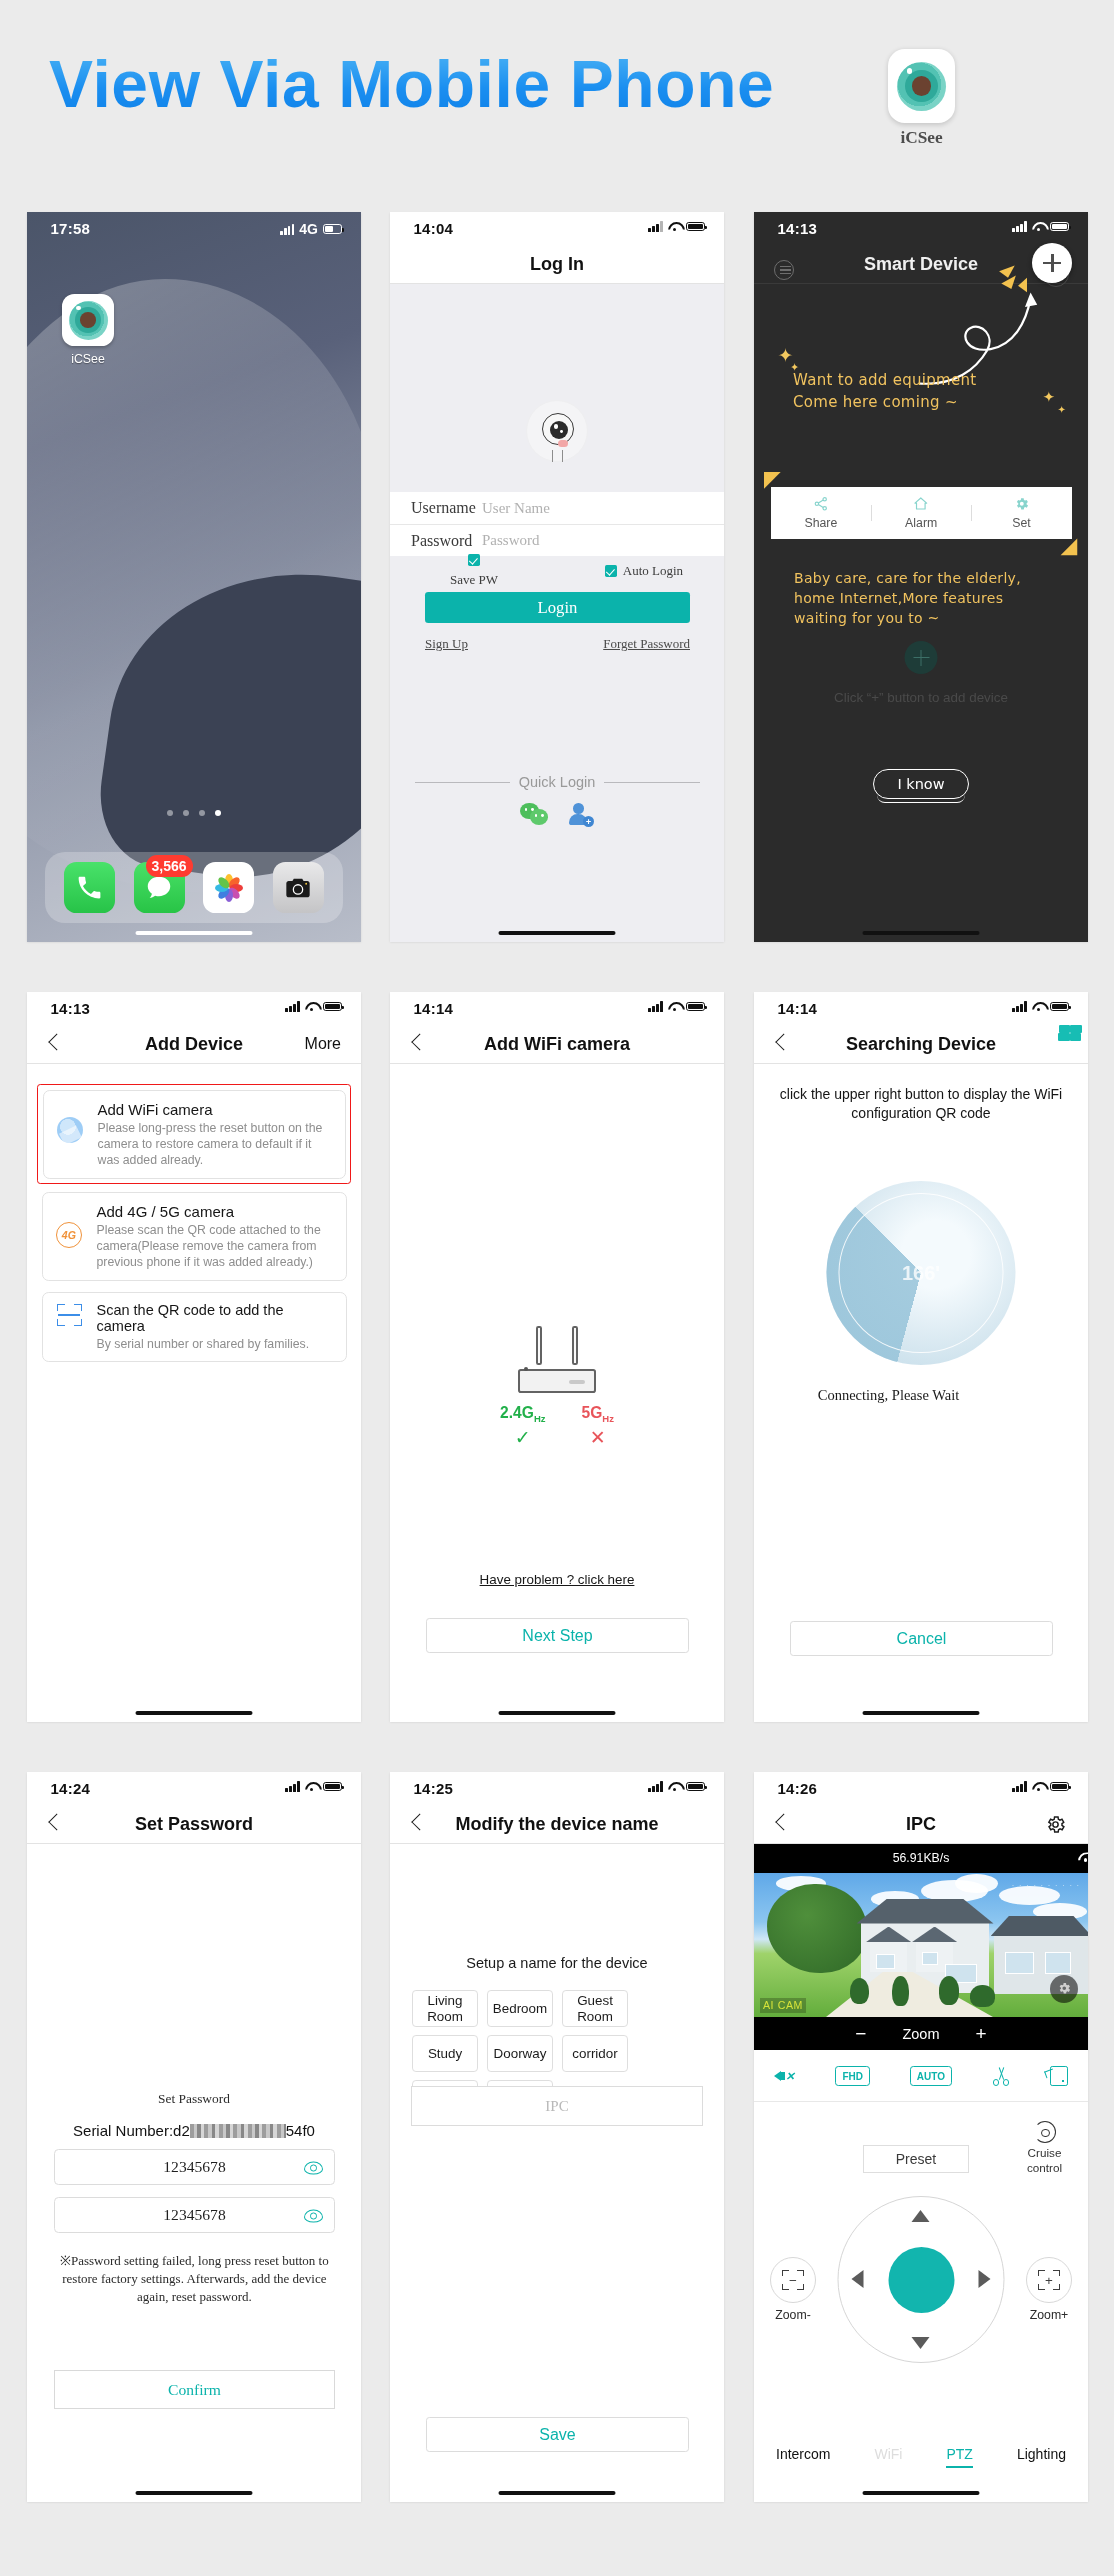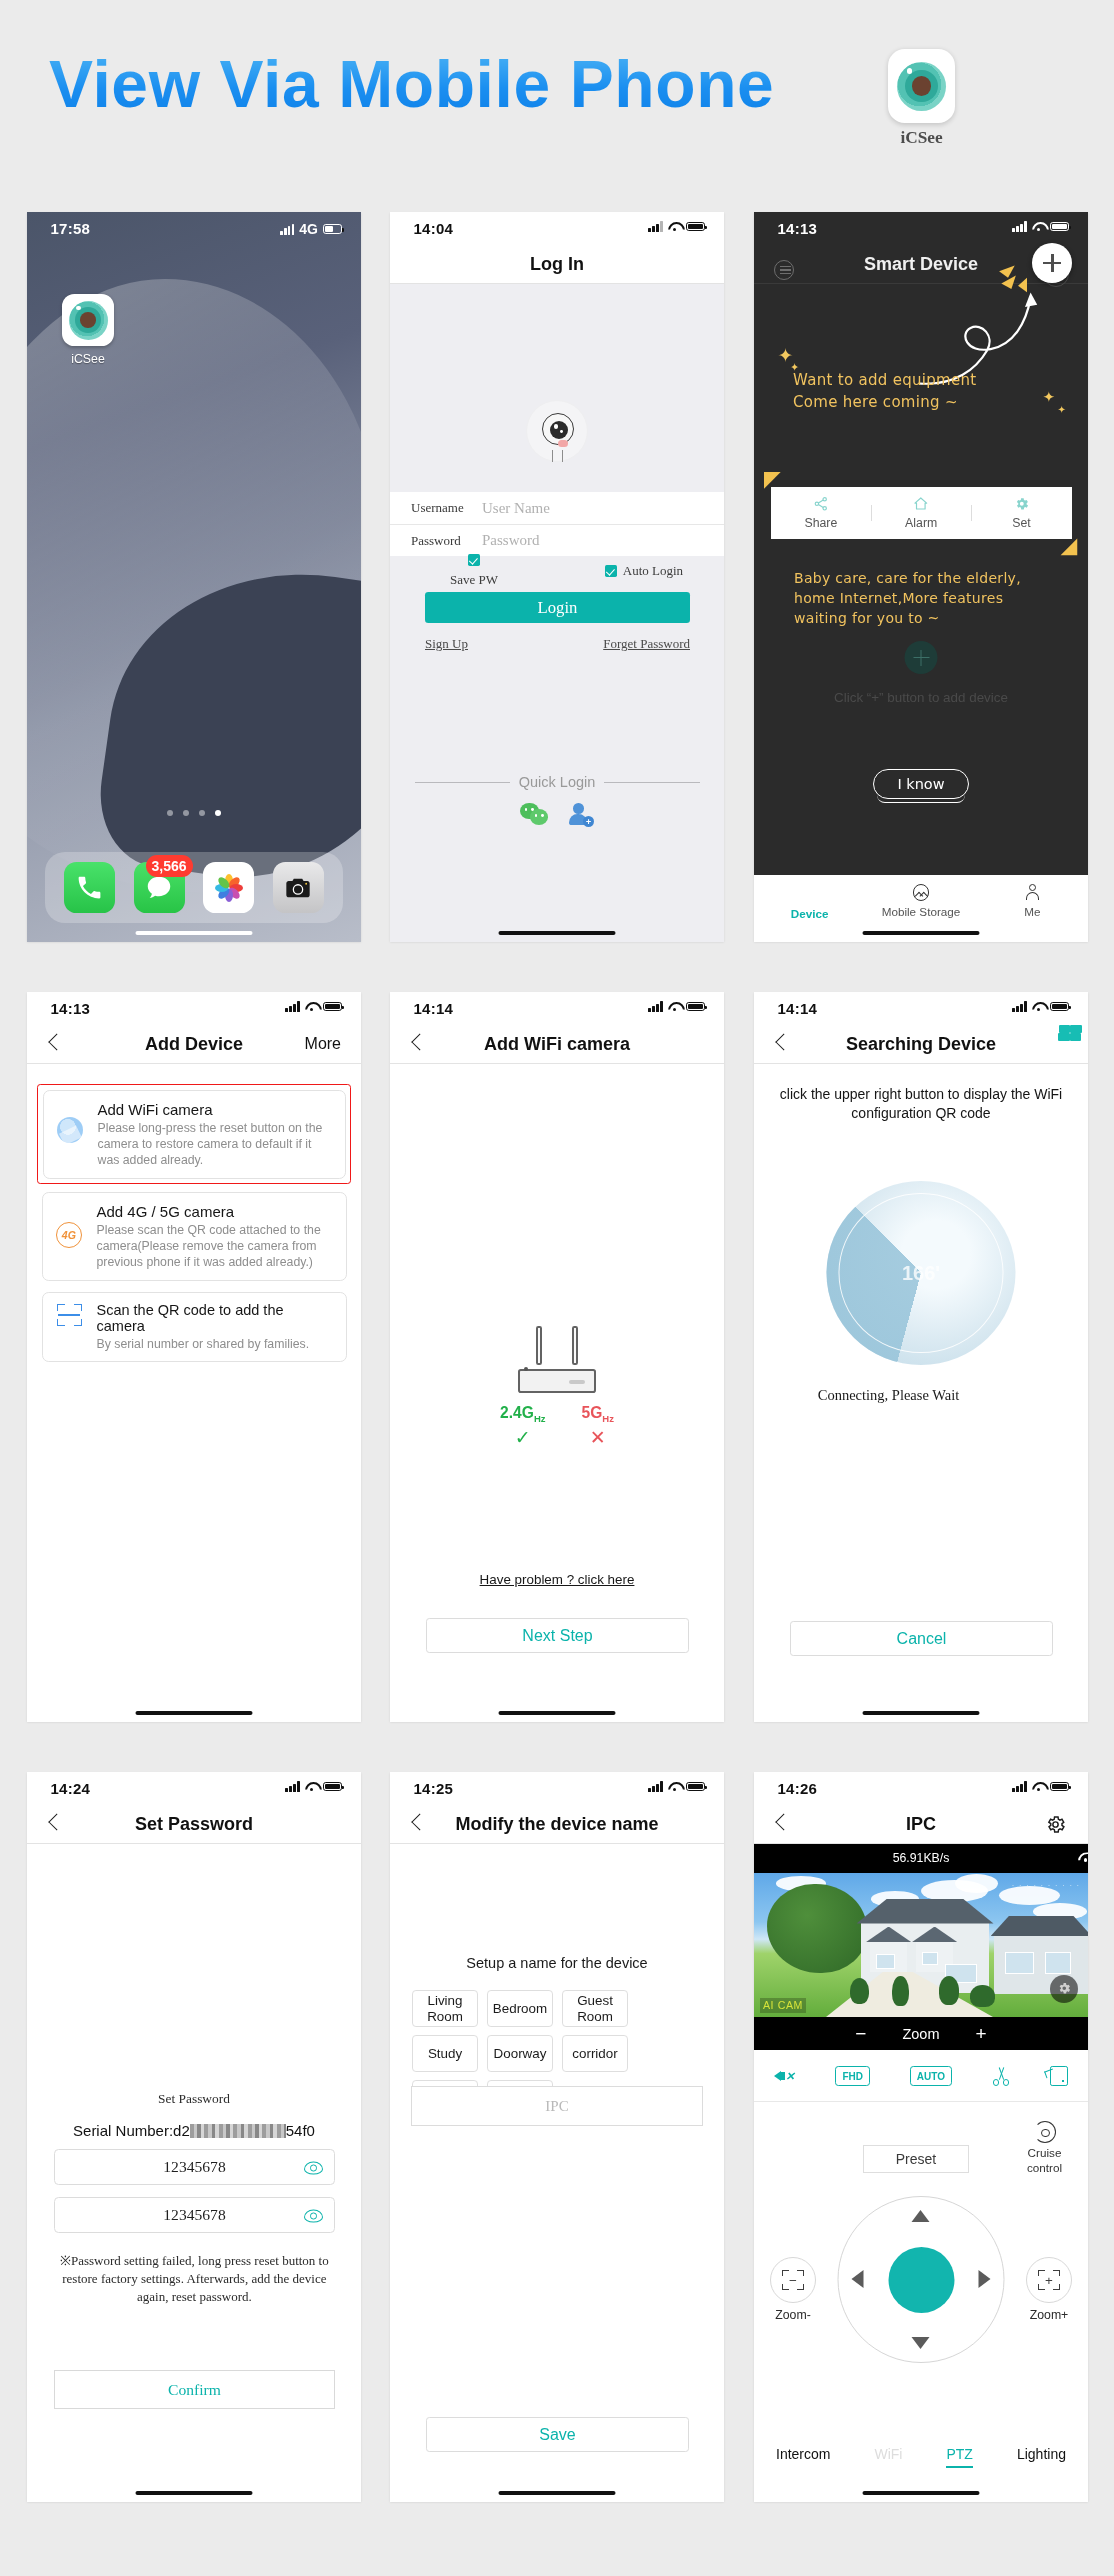--- a/index.html
+++ b/index.html
@@ -137,21 +137,21 @@
   .mascot-eye { position:absolute; left:14.5px; top:12.3px; width:32px; height:32px; border-radius:50%;
      background:#f7f7f7; border:1.4px solid #3a3a3a; }
   .mascot-pupil { position:absolute; left:7.2px; top:7.2px; width:18px; height:18px; border-radius:50%; background:#2b2b2b; }
   .mascot-glint { position:absolute; left:11px; top:10px; width:4.5px; height:4.5px; border-radius:50%; background:#fff; }
   .mascot-glint2{ position:absolute; left:17.3px; top:15.6px; width:2.8px; height:2.8px; border-radius:50%; background:#fff; }
   .mascot-tongue{ position:absolute; left:31px; top:39px; width:10px; height:6.7px; border-radius:5px; background:#f2a7a7; }
   .mascot-leg { position:absolute; width:1.4px; height:12.3px; background:#8d8d8d; bottom:-1.1px; }
   .field-block { position:absolute; left:0; top:208px; width:334px; background:#fff; }
   .field-row { position:relative; height:32px; display:flex; align-items:center; padding:0 21px; }
   .field-row + .field-row { border-top: 0.6px solid #e7e7e7; }
-  .field-label { width:71px; font-size:13px; color:#3a3a3a; font-family:"Liberation Serif", serif; }
+  .field-label { width:71px; font-size:16px; color:#3a3a3a; font-family:"Liberation Serif", serif; }
   .field-val { font-size:15px; color:#b1b1b1; font-family:"Liberation Serif", serif; }
   .checkrow { position:absolute; left:0; top:274px; width:334px; height:26px; display:flex; align-items:center; }
   .chk { display:flex; align-items:center; gap:6.1px; }
   .chk.left { margin-left:60px;flex-direction:column; } .chk.right { margin-left:107px; }
   .chk-box { width:11.7px; height:11.7px; border-radius:1.7px; background:#0bb3ab; position:relative; }
   .chk-box::after{ content:""; position:absolute; left:2.8px; top:1.7px; width:3.9px; height:6.7px;
     border-right:1.7px solid #fff; border-bottom:1.7px solid #fff; transform:rotate(42deg); }
   .chk-lbl { font-size:13px; color:#3c3c3c; font-family:"Liberation Serif", serif; }
   .btn-login { position:absolute; left:35px; top:308px; width:265px; height:31px; background:#0bb3ab;
     border-radius:3.3px; display:flex; align-items:center; justify-content:center;
@@ -682,37 +682,20 @@
         <div class="hint-text2">
           <div>Baby care, care for the elderly,</div>
           <div>home Internet,More features</div>
           <div>waiting for you to ~</div>
         </div>
 
         <div class="plus-dim"></div>
         <div class="dim-hint">Click “+” button to add device</div>
         <div class="iknow">I know</div>
 
-        <div class="tabbar">
-          <div class="tab-item active">
-            <span class="pin"><span class="pin-b"></span><span class="pin-d"></span></span>
-            <span class="tab-lbl">Device</span>
-          </div>
-          <div class="tab-item">
-            <span class="gal"></span>
-            <span class="tab-lbl">Mobile Storage</span>
-          </div>
-          <div class="tab-item">
-            <span class="person">
-                <i class="hd"></i>
-                <i class="bd"></i>
-              </span>
-            <span class="tab-lbl">Me</span>
-          </div>
-        </div>
         <div class="home-bar"></div>
       </div>
     </div>
 
     <div class="row">
 
       <div class="phone p-col1">
         <div class="statusbar">
           <div class="sb-time">14:13</div>
           <div class="sb-right">

